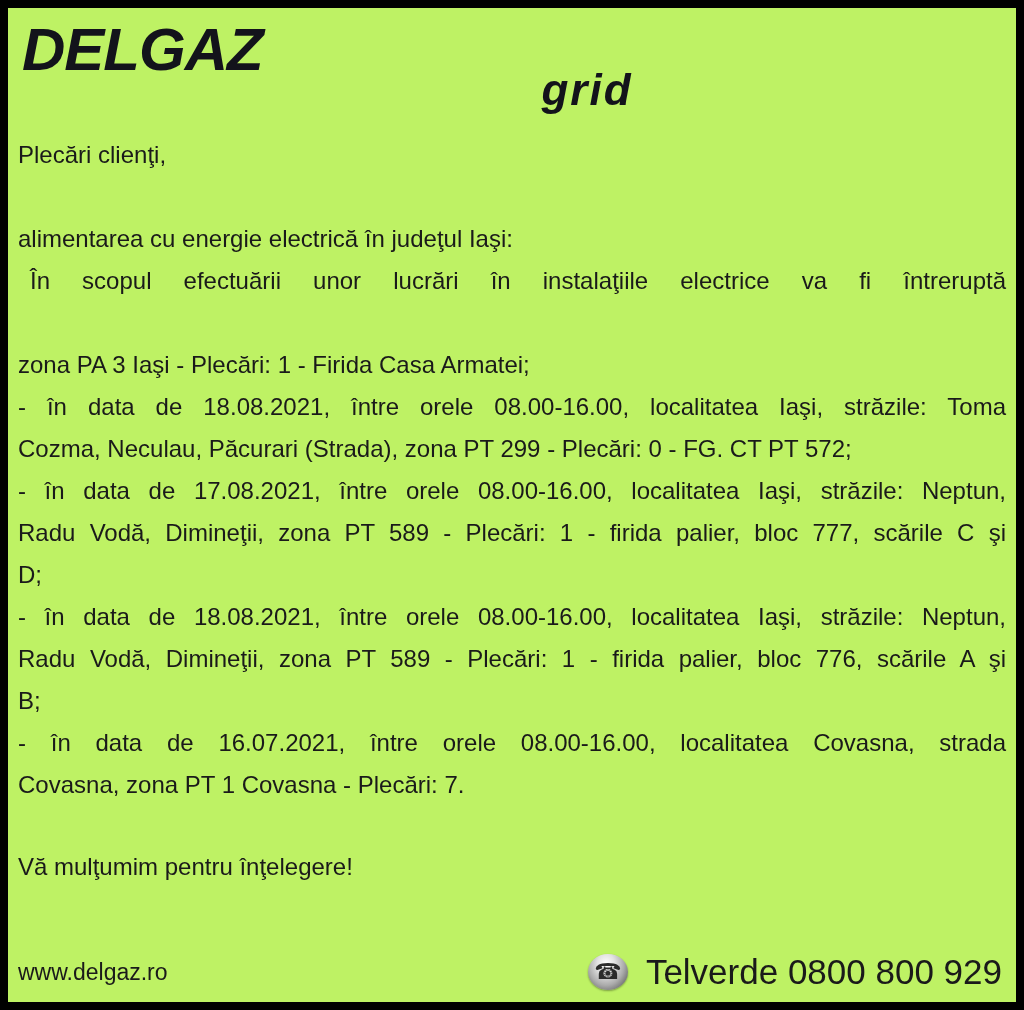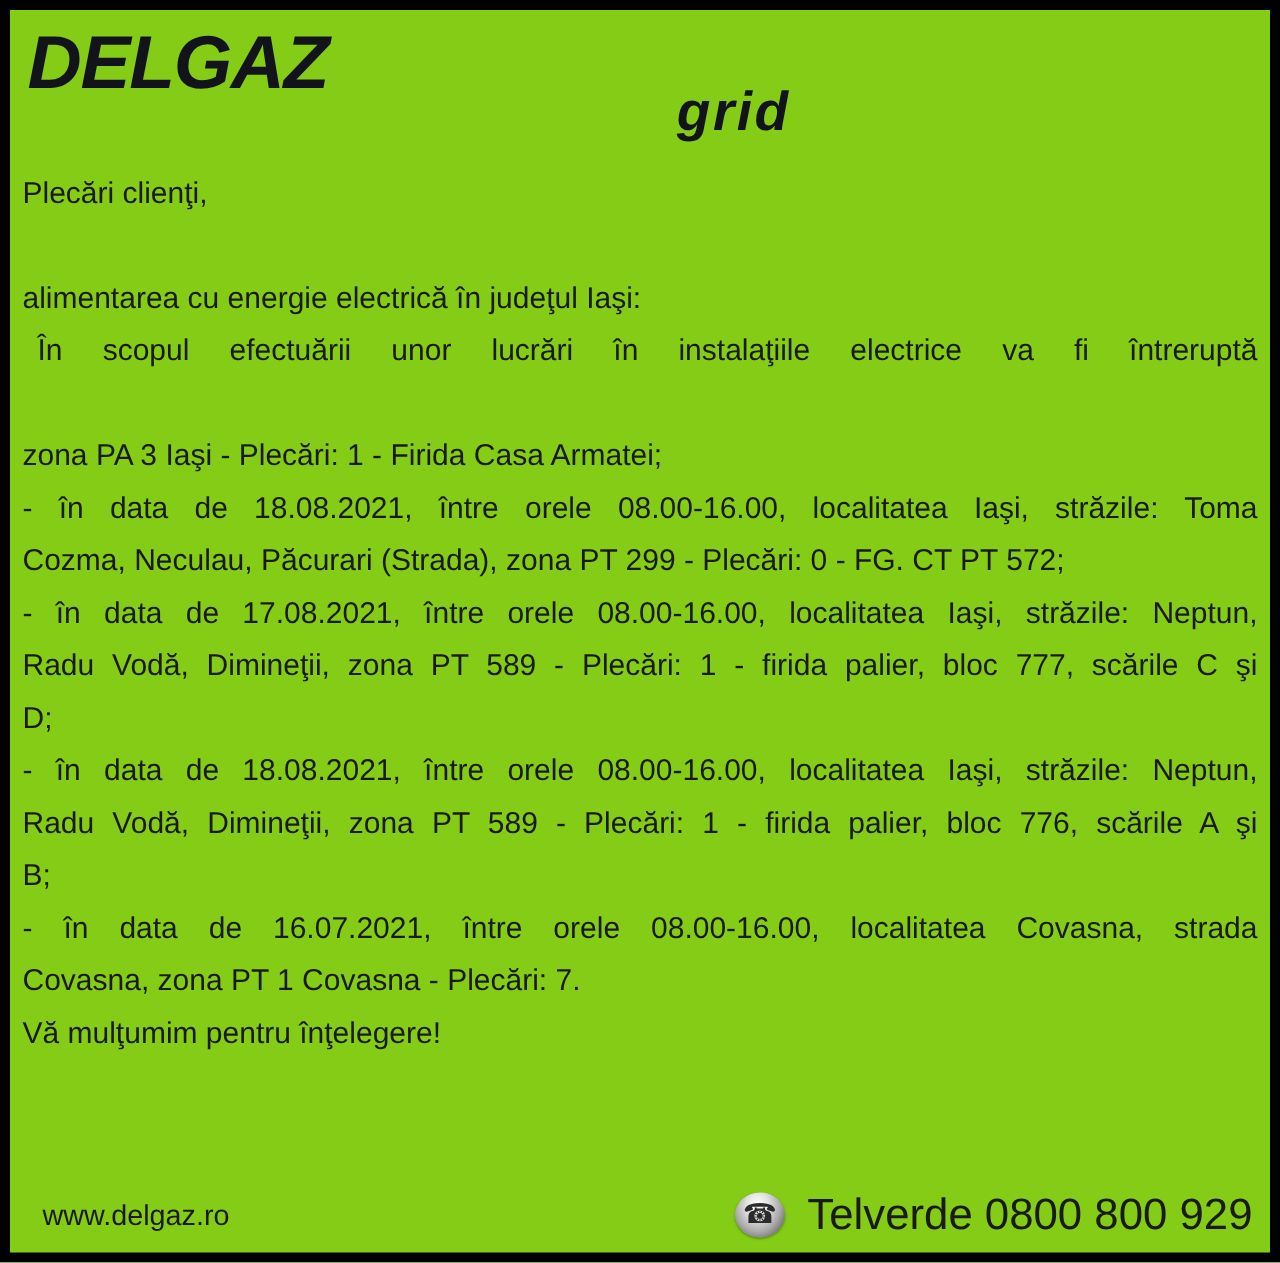--- a/index.html
+++ b/index.html
@@ -1,21 +1,21 @@
 <!DOCTYPE html>
 <html><head>
 <meta charset="utf-8">
 <style>
   html, body { margin: 0; padding: 0; background: #e6e6e6; }
   .page {
     position: relative;
     box-sizing: border-box;
     width: 1024px;
     height: 1010px;
-    background: #84cc16;
+    background: #bef264;
     border: 8px solid #000000;
     overflow: hidden;
     font-family: "Liberation Sans", sans-serif;
     color: #1a1a1a;
   }
   .content { padding: 14px 10px 0 10px; }
 
   
   .logo { line-height: 0; }
   .logo-title {
@@ -37,30 +37,30 @@
     color: #13131b;
     margin: -8px 0 0 150px;
     text-align: center;
   }
 
   
   .bodytext { font-size: 24px; line-height: 42px; }
   .greeting { margin-top: 24px; }
   .para { margin-top: 42px; }
   .outages { margin-top: 42px; }
-  .closing { }
+  .closing { margin-top: 40px; }
 
   .line { text-align: justify; text-align-last: justify; white-space: normal; }
   .line.last { text-align: left; text-align-last: left; }
   .line.indent { text-indent: 12px; }
 
   
   .footer {
     position: absolute;
-    left: 26px; right: 14px; bottom: 10px;
+    left: 10px; right: 14px; bottom: 10px;
     display: flex;
     align-items: center;
     justify-content: space-between;
   }
   .website { font-size: 23px; }
   .phone-group { display: flex; align-items: center; gap: 18px; }
   .phone-icon {
     width: 40px; height: 36px;
     border-radius: 50%;
     background: radial-gradient(ellipse at 45% 28%, #ffffff 0%, #e2e2e2 28%, #ababab 58%, #5d5d5d 88%, #3c3c3c 100%);

